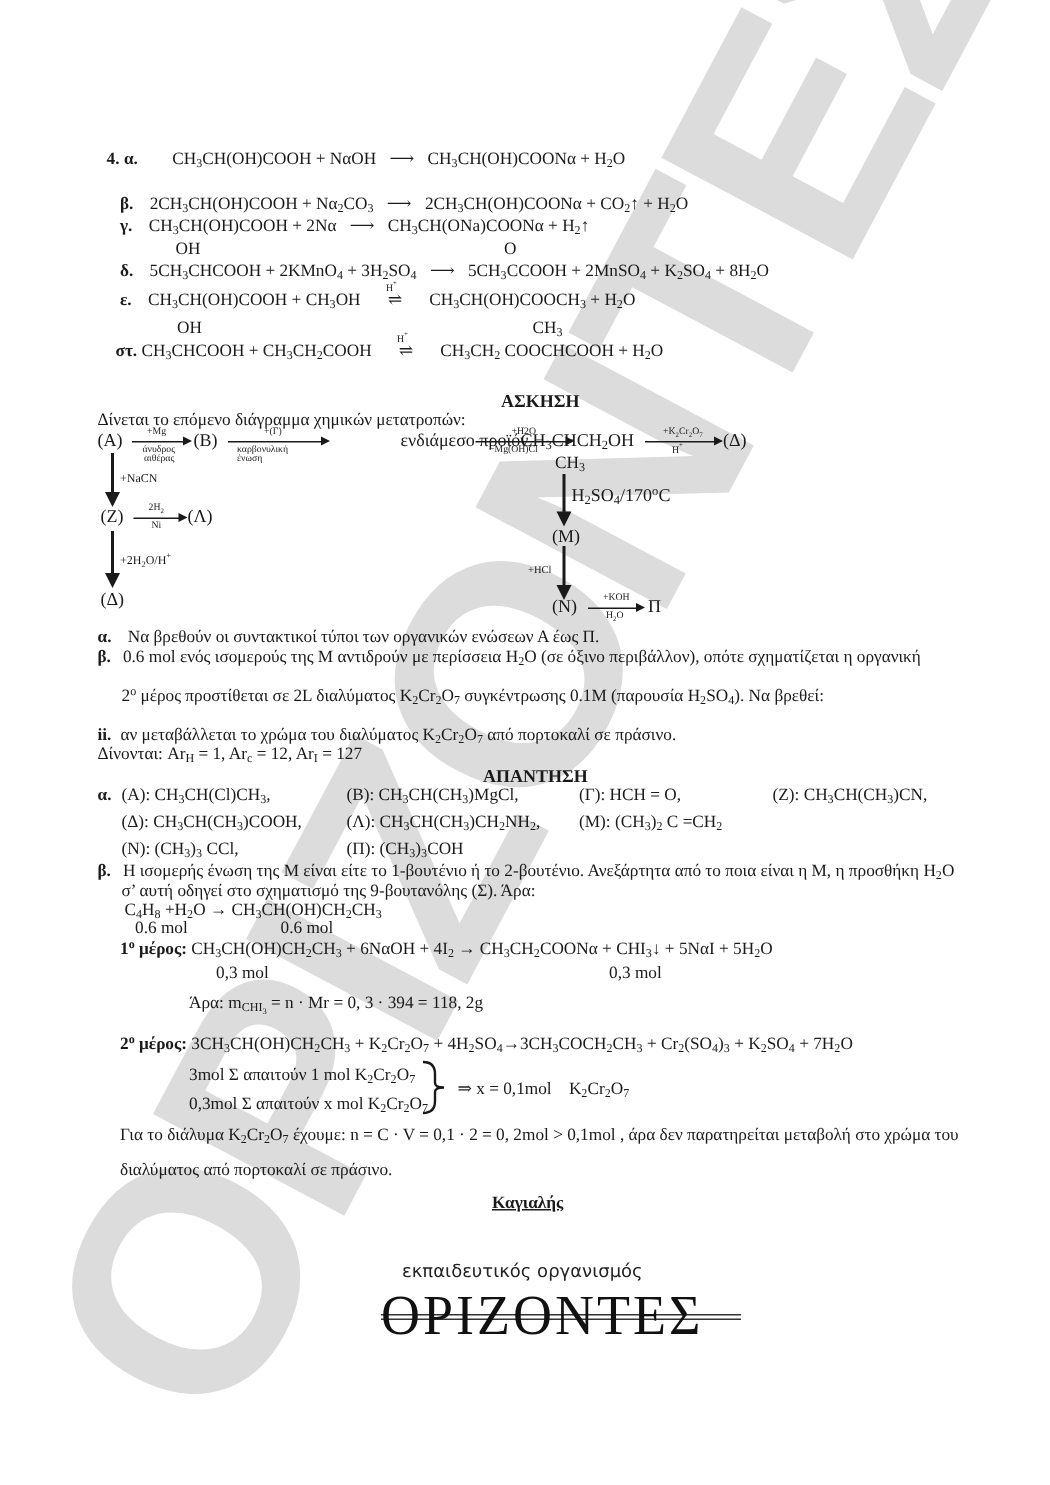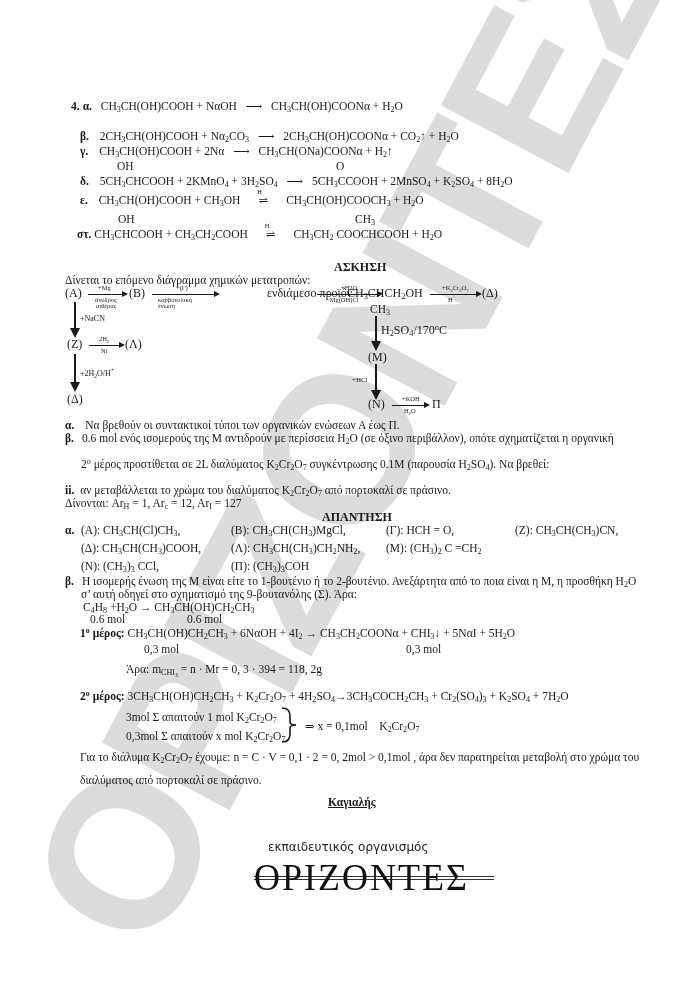--- a/index.html
+++ b/index.html
@@ -29,21 +29,21 @@
 <body>
 
 <svg class="wm" viewBox="0 0 700 990" xmlns="http://www.w3.org/2000/svg">
   <text x="0" y="0" fill="#dcdcdc" font-family="Liberation Sans, sans-serif" font-weight="bold" font-size="210" transform="translate(150,960) rotate(-62)" letter-spacing="-8">ΟΡΙΖΟΝΤΕΣ</text>
 </svg>
 
 <div class="page">
 
   <div class="abs" style="left:71px;top:100px;">
     <b>4.</b><b style="margin-left:3px;">α.</b>
-    <span style="margin-left:6px;">CH<sub>3</sub>CH(OH)COOH + NαOH</span>
+    <span style="margin-left:20px;">CH<sub>3</sub>CH(OH)COOH + NαOH</span>
     <span style="margin:0 6px;">⟶</span>
     <span>CH<sub>3</sub>CH(OH)COONα + H<sub>2</sub>O</span>
   </div>
 
   <div class="abs" style="left:80px;top:130px;">
     <b>β.</b>
     <span style="margin-left:8px;">2CH<sub>3</sub>CH(OH)COOH + Nα<sub>2</sub>CO<sub>3</sub></span>
     <span style="margin:0 6px;">⟶</span>
     <span>2CH<sub>3</sub>CH(OH)COONα + CO<sub>2</sub>↑ + H<sub>2</sub>O</span>
   </div>

